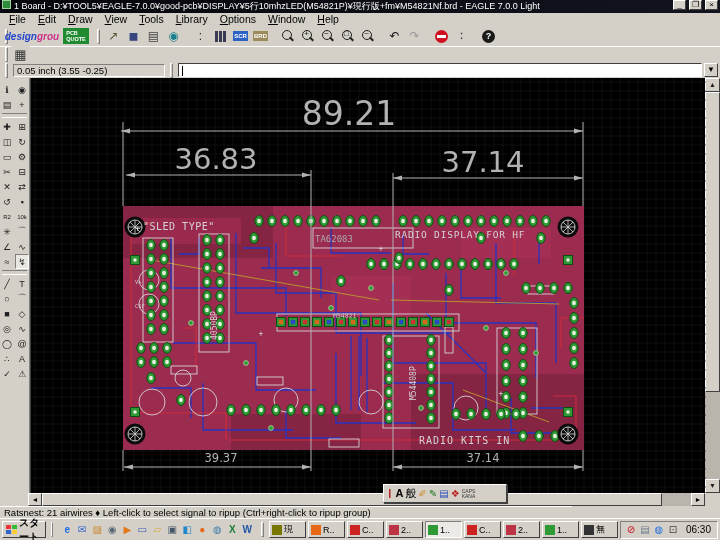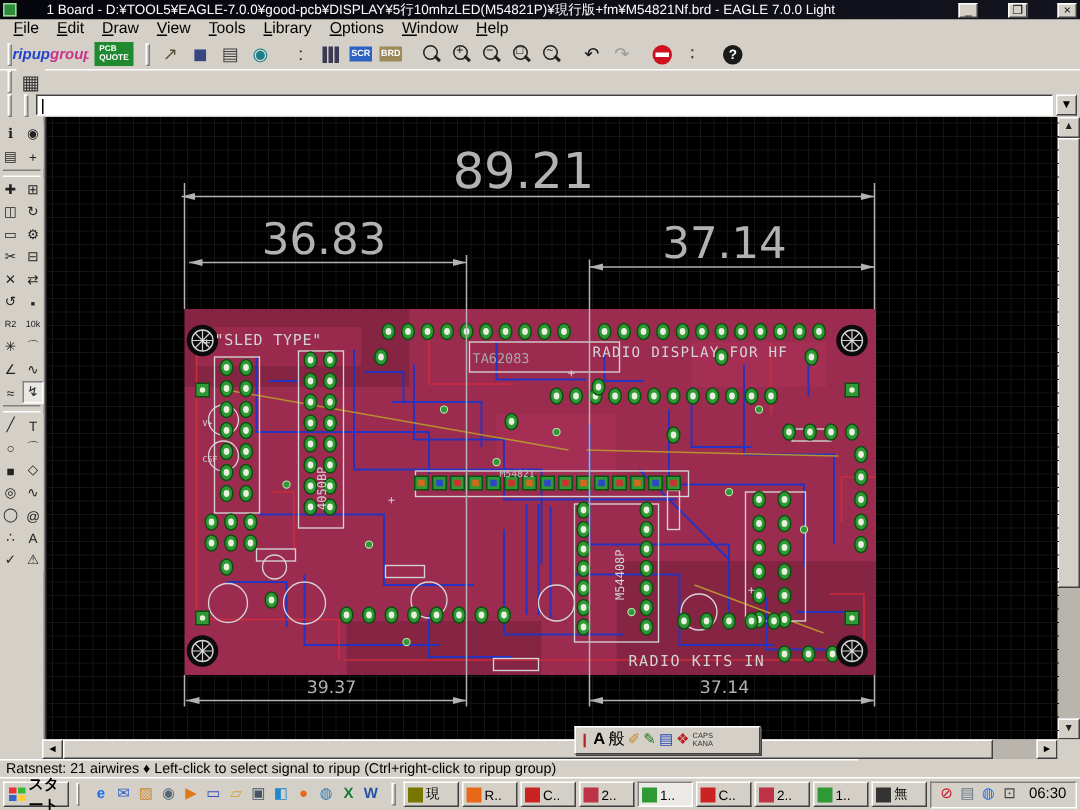--- a/index.html
+++ b/index.html
@@ -2,21 +2,21 @@
 <html><head>
 <meta charset="utf-8">
 <style>
 *{margin:0;padding:0;box-sizing:border-box}
 html,body{width:720px;height:540px;overflow:hidden}
 body{font-family:"Liberation Sans","DejaVu Sans",sans-serif;background:#d4d0c8;position:relative;font-size:11px;color:#000}
 .raised{border:1px solid;border-color:#fff #404040 #404040 #fff;background:#d4d0c8}
 .sunken{border:1px solid;border-color:#808080 #fff #fff #808080}
 .deep{border:1px solid;border-color:#404040 #fff #fff #404040}
 
-#titlebar{position:absolute;left:0;top:0;width:720px;height:13px;background:linear-gradient(90deg,#05050c,#14141f);display:flex;align-items:center;padding:0 2px;gap:20px}
+#titlebar{position:absolute;left:0;top:0;width:720px;height:13px;background:linear-gradient(90deg,#05050c,#14141f);display:flex;align-items:flex-start;padding:0 2px;gap:3px}
 #title-icon{width:9px;height:9px;background:#2e8b3a;border:1px solid #9fd39f;flex:0 0 auto}
 #title-text{color:#fff;font-size:9px;white-space:nowrap;overflow:hidden;flex:1}
 .winbtn{width:13px;height:10px;font-size:8px;line-height:8px;text-align:center;color:#000;flex:0 0 auto}
 
 #menubar{position:absolute;left:0;top:13px;width:720px;height:13px;background:#d4d0c8;display:flex;align-items:center;padding-left:3px}
 .menu-item{padding:0 6px;font-size:10.5px;height:13px;line-height:13px;cursor:default}
 
 #tb1{position:absolute;left:0;top:26px;width:720px;height:21px;display:flex;align-items:center;gap:1px;padding-left:2px;border-bottom:1px solid #fff}
 #tb2{position:absolute;left:0;top:47px;width:720px;height:15px;display:flex;align-items:center;padding-left:2px}
 .grip{width:3px;height:15px;margin:0 3px;border:1px solid;border-color:#fff #808080 #808080 #fff}
@@ -102,21 +102,21 @@
     <span class="menu-item"><u>T</u>ools</span>
     <span class="menu-item"><u>L</u>ibrary</span>
     <span class="menu-item"><u>O</u>ptions</span>
     <span class="menu-item"><u>W</u>indow</span>
     <span class="menu-item"><u>H</u>elp</span>
   </div>
 
 <div id="tb1">
   <span class="grip"></span>
   <span class="tbtn" style="width:46px">
-      <span id="logo-design">ripup</span>
+      <span id="logo-design">design</span>
       <span id="logo-link">group</span>
     </span>
   <span class="tbtn" style="width:34px">
       <span id="pcbquote"><span>PCB</span><br><span>QUOTE</span></span>
     </span>
   <span class="grip"></span>
   <span id="tb1-icons" style="display:flex;align-items:center;gap:1px">
       <span class="tbtn">
         <span style="color:#555533">↗</span>
       </span>
@@ -185,20 +185,21 @@
 
 <div id="tb2">
   <span class="grip"></span>
   <span class="tbtn">
       <span style="color:#333;font-size:13px">▦</span>
     </span>
 </div>
 
 <div id="coordbar">
   <span class="grip"></span>
+  <span id="coord-readout" class="sunken">0.05 inch (3.55 -0.25)</span>
   <span class="grip"></span>
   <span id="cmdline" class="deep">
       <span id="caret"></span>
     </span>
   <span id="cmd-drop" class="raised">▼</span>
 </div>
 
 <div id="main">
   <div id="palette">
       <div class="prow">

